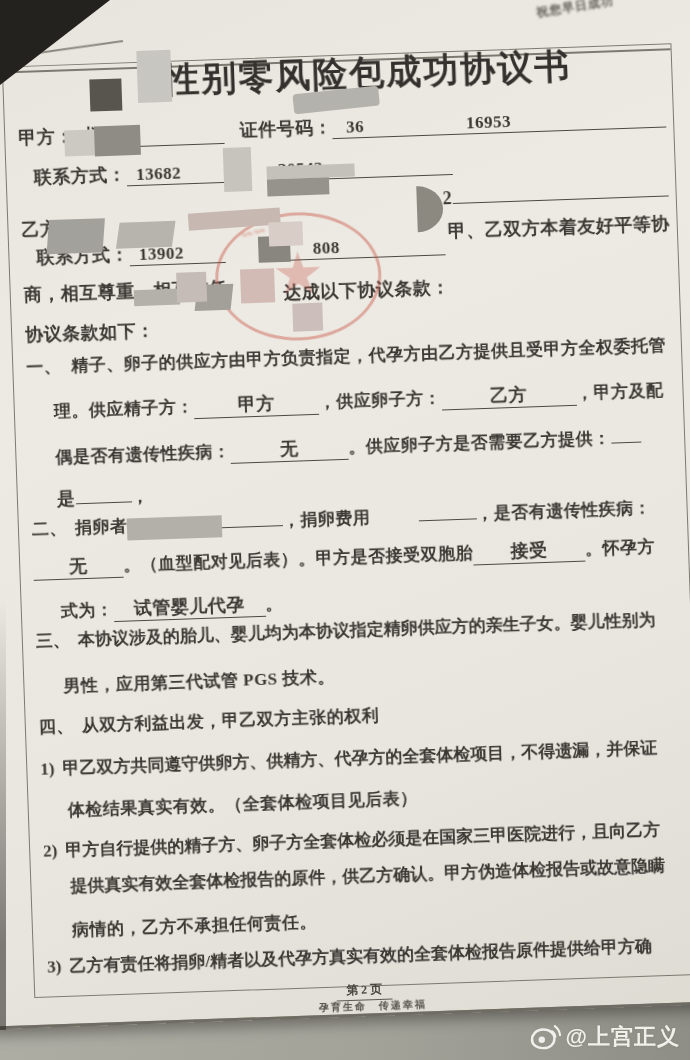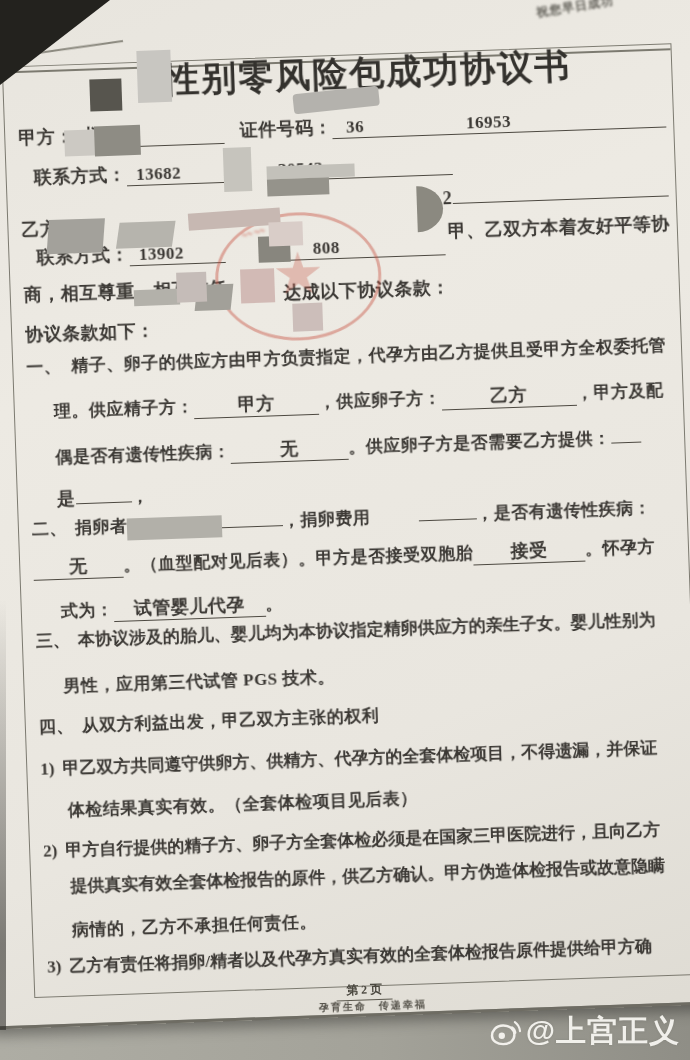--- a/index.html
+++ b/index.html
@@ -53,22 +53,22 @@
   .stamp .star { position:absolute; left:50%; top:50%; transform:translate(-50%,-54%);
     font-size:58px; color:rgba(197,77,60,.30); font-family:"DejaVu Sans", sans-serif; }
   .stamp .arc-mark { position:absolute; left:24px; top:6px; font-size:11px; color:rgba(197,77,60,.45);
     transform:rotate(-12deg); letter-spacing:2px; filter:blur(1px); }
 
   .footer-page { position:absolute; left:318px; top:995px; font-size:12px; font-weight:700;
     color:#4a473f; z-index:2; border-bottom:1.4px solid #5c594f; padding:0 10px 1px; }
   .footer-slogan { position:absolute; left:300px; top:1013px; font-size:10px; font-weight:700;
     color:#55524a; z-index:2; letter-spacing:2px; filter:blur(.3px); }
 
-  .watermark { position:absolute; right:10px; bottom:8px; display:flex; align-items:center;
-    z-index:9; color:rgba(250,248,244,.92); font-size:30px; font-weight:700;
+  .watermark { position:absolute; right:10px; bottom:8px; display:flex; 
+    z-index:9; color:rgba(250,248,244,.92); font-size:22px; font-weight:700;
     font-family:"Liberation Sans", sans-serif; letter-spacing:1px; text-shadow:0 0 2px rgba(120,120,110,.5); }
   .watermark svg { margin-right:4px; opacity:.92; }
 </style>
 </head>
 <body>
 
 <div class="photo">
   <div class="surface"></div>
 
   <div class="paper">

